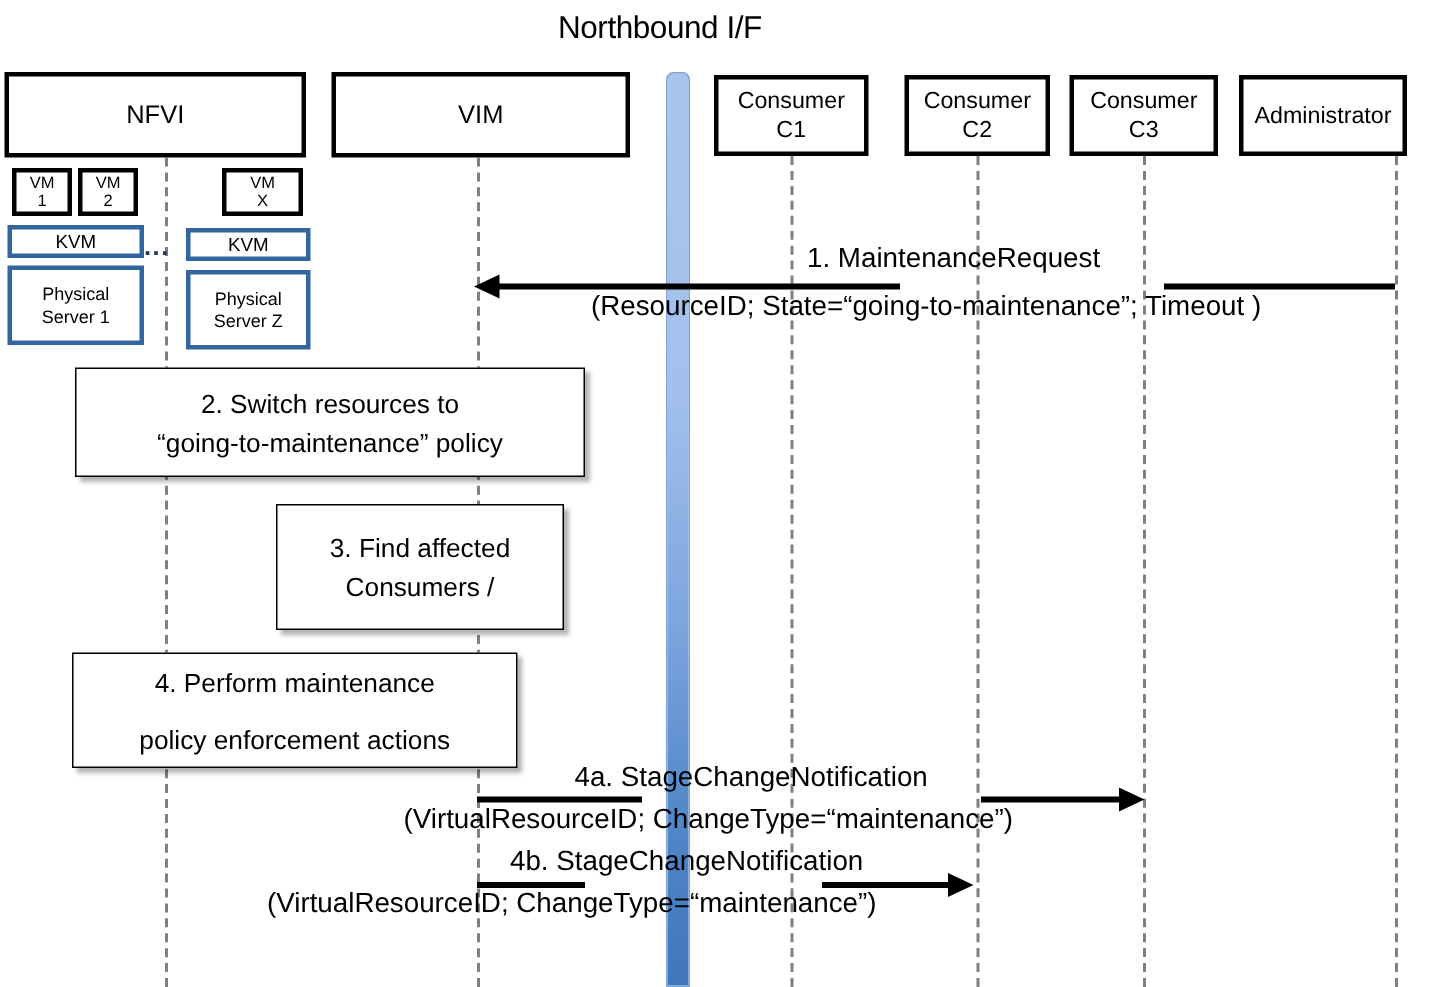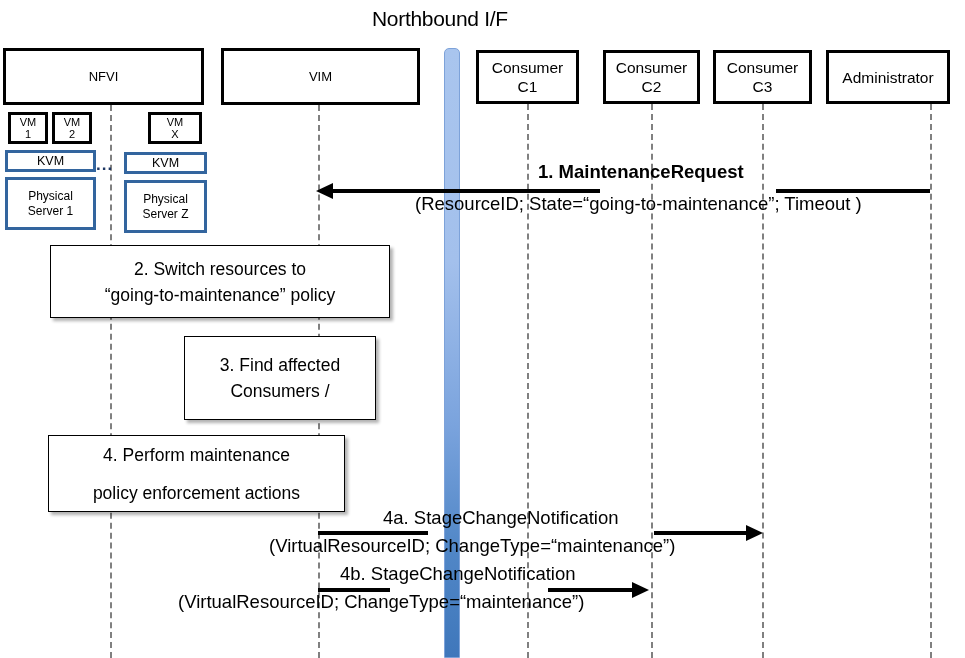--- a/index.html
+++ b/index.html
@@ -35,21 +35,21 @@
   
   .participant {
     position: absolute;
     box-sizing: border-box;
     border: 3px solid #000000;
     background: #ffffff;
     display: flex;
     align-items: center;
     justify-content: center;
     text-align: center;
-    font-size: 13px;
+    font-size: 17px;
     line-height: 20px;
     color: #000;
   }
   .participant.small { font-size: 15.5px; line-height: 19px; }
 
   
   .lifeline {
     position: absolute;
     width: 0;
     border-left: 2px dashed #808080;
@@ -186,21 +186,21 @@
   <div class="participant small" style="left:603px; top:50px; width:97px; height:54px; flex-direction:column;">
     <span>Consumer</span>
     <span>C2</span>
   </div>
 
   <div class="participant small" style="left:713px; top:50px; width:99px; height:54px; flex-direction:column;">
     <span>Consumer</span>
     <span>C3</span>
   </div>
 
-  <div class="participant small" style="left:826px; top:50px; width:124px; height:54px;">
+  <div class="participant small" style="left:826px; top:50px; width:112px; height:54px;">
     <span>Administrator</span>
   </div>
 
   <div class="vmbox" style="left:8px; top:112px; width:40px; height:32px;">
     <span>VM</span>
     <span>1</span>
   </div>
   <div class="vmbox" style="left:52px; top:112px; width:40px; height:32px;">
     <span>VM</span>
     <span>2</span>
@@ -221,25 +221,25 @@
 
   <div class="hwbox" style="left:5px; top:177px; width:91px; height:53px;">
     <span>Physical</span>
     <span>Server 1</span>
   </div>
   <div class="hwbox" style="left:124px; top:180px; width:83px; height:53px;">
     <span>Physical</span>
     <span>Server Z</span>
   </div>
 
-  <div class="msg-label" style="left:538px; top:160px;font-weight:bold;">1.   MaintenanceRequest</div>
+  <div class="msg-label" style="left:538px; top:160px;">1.   MaintenanceRequest</div>
   <div class="msg-line" style="left:332px; top:189px; width:268px;"></div>
   <div class="msg-line" style="left:776px; top:189px; width:154px;"></div>
   <div class="arrow-head left" style="left:316px; top:183px;"></div>
-  <div class="msg-label" style="left:394px; top:192px;margin-left:21px;">(ResourceID; State=“going-to-maintenance”; Timeout )</div>
+  <div class="msg-label" style="left:394px; top:192px;">(ResourceID; State=“going-to-maintenance”; Timeout )</div>
 
   <div class="actionbox" style="left:50px; top:245px; width:340px; height:73px;">
     <span>2. Switch resources to</span>
     <span>“going-to-maintenance” policy</span>
   </div>
 
   <div class="actionbox" style="left:184px; top:336px; width:192px; height:84px;">
     <span>3. Find affected</span>
     <span>Consumers /</span>
   </div>

